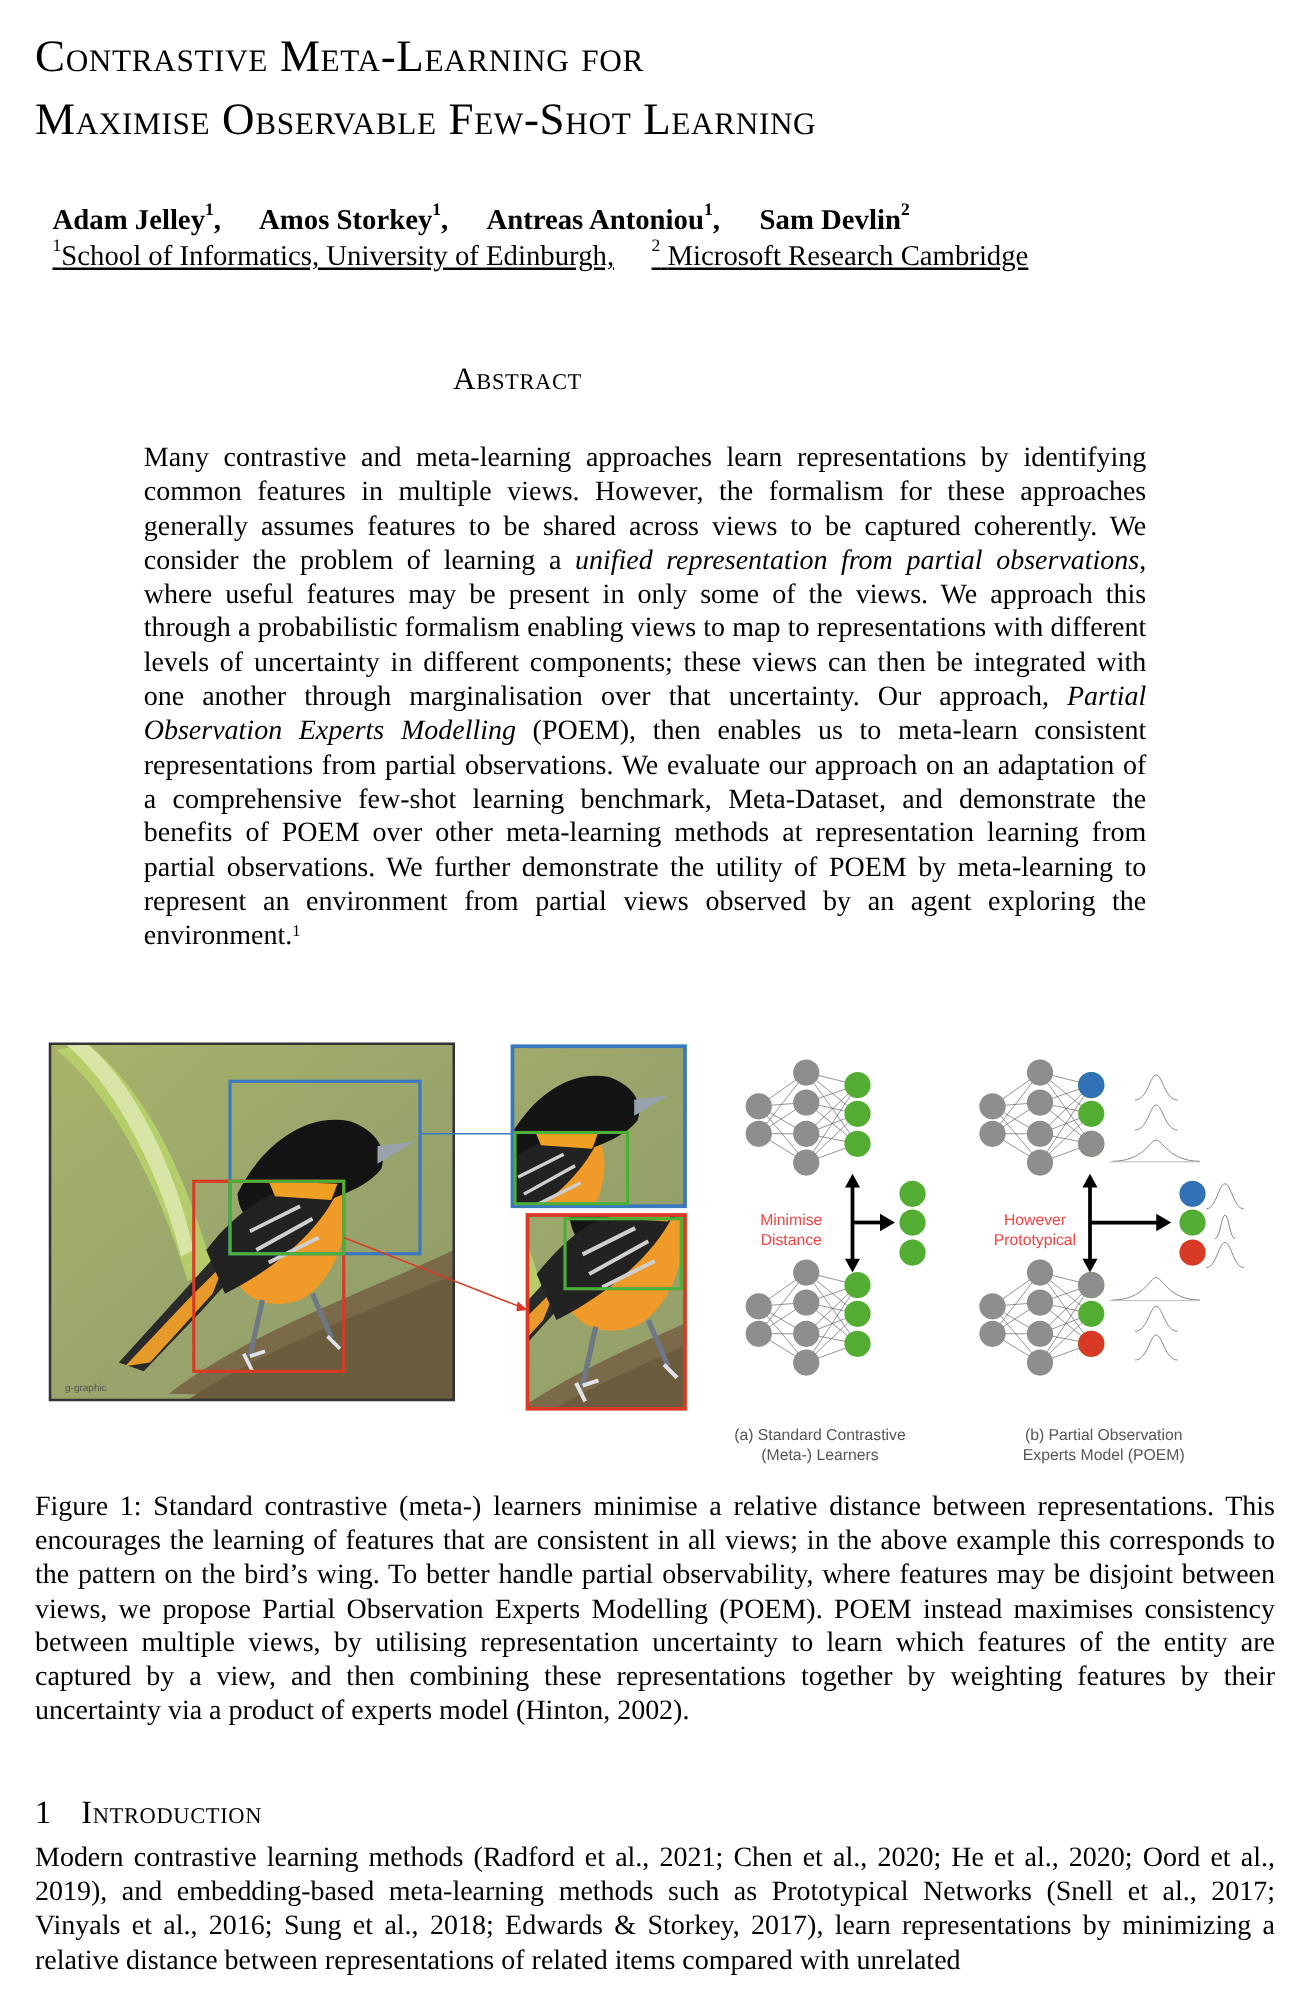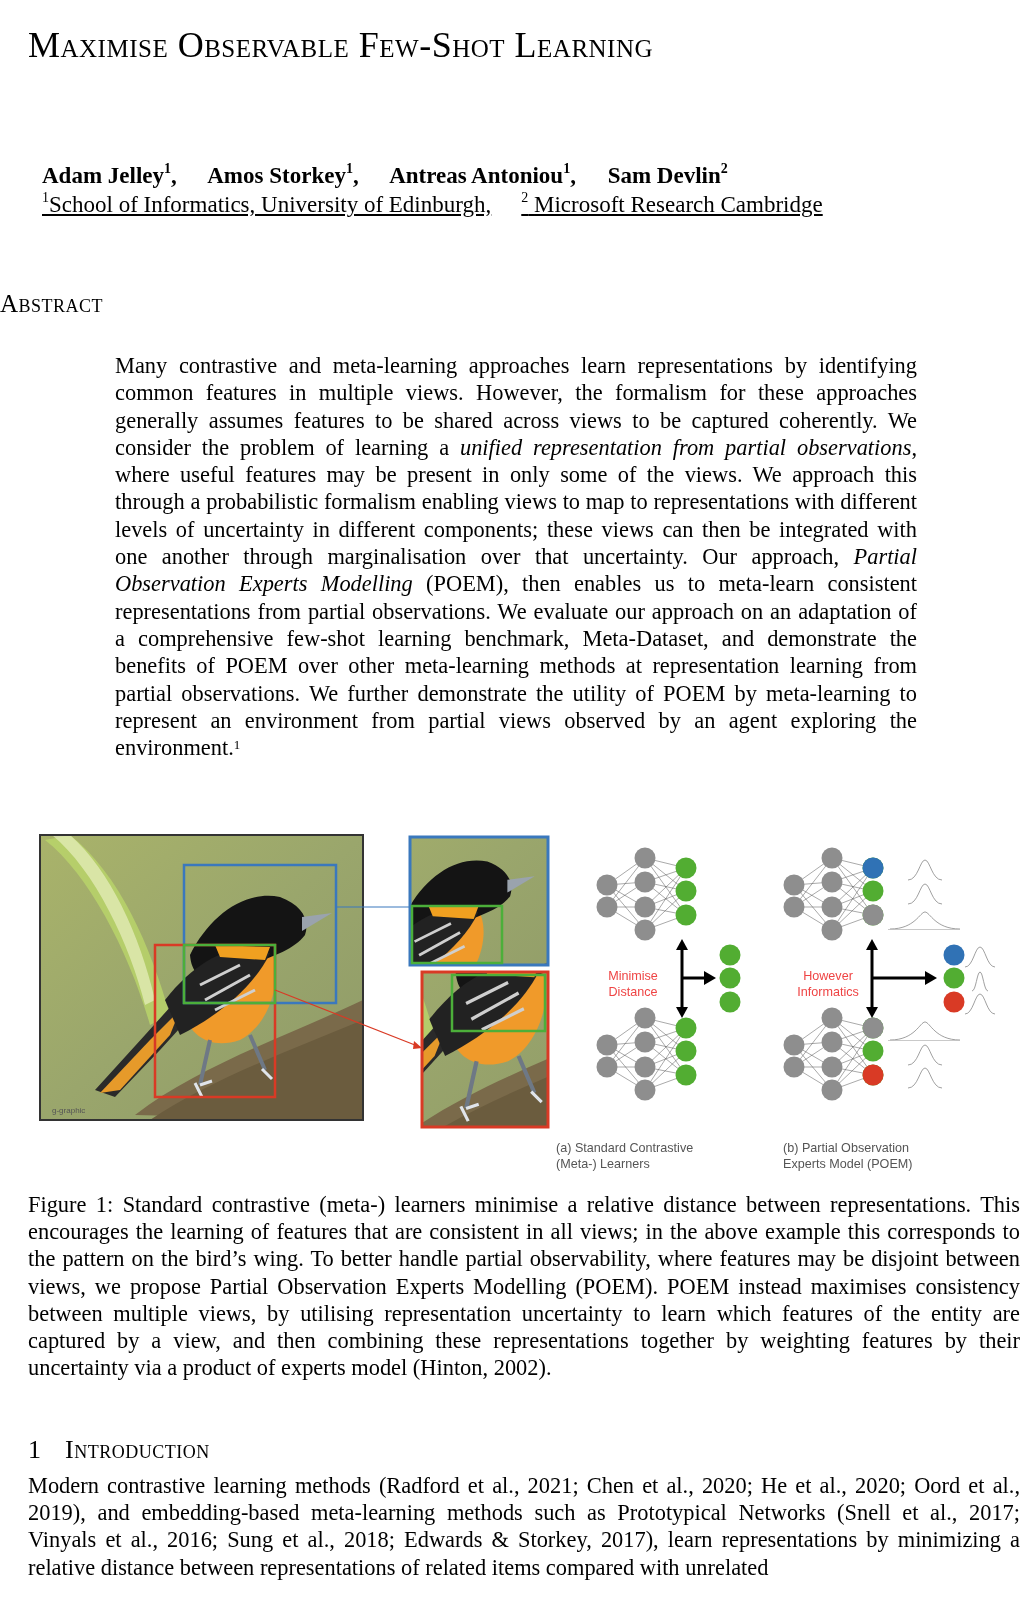--- a/index.html
+++ b/index.html
@@ -7,36 +7,37 @@
          font-family:"Liberation Serif","DejaVu Serif",serif; color:#000; }
   .abs { position:absolute; }
   .title { left:28px; top:20px; font-size:36px; line-height:50px; font-variant:small-caps; letter-spacing:0.5px; white-space:nowrap; }
   .title div { height:50px; }
   .authors { left:42px; top:163px; font-size:23px; font-weight:bold; white-space:nowrap; }
   .authors .au { margin-right:26px; }
   .authors sup, .affil sup { font-size:14px; font-weight:normal; vertical-align:top; position:relative; top:-2px; }
   .authors sup { font-weight:bold; }
   .affil { left:42px; top:192px; font-size:23px; white-space:nowrap;text-decoration:underline; }
   .affil .gap { display:inline-block; width:30px; }
-  .abs-head { left:0; width:828px; top:290px; text-align:left; font-size:25px; font-variant:small-caps; letter-spacing:0.5px; }
+  .abs-head { left:0; width:828px; top:290px; text-align:center; font-size:25px; font-variant:small-caps; letter-spacing:0.5px; }
   .abstract { left:115px; top:352px; width:802px; font-size:22.4px; line-height:27.3px; text-align:justify; hyphens:manual; }
   .abstract sup { font-size:13px; vertical-align:top; position:relative; top:-3px; }
   .fig-wrap { left:0; top:820px; width:1032px; height:360px; }
   .caption { left:28px; top:1191px; width:992px; font-size:22.4px; line-height:27.2px; text-align:justify; }
   .sec-head { left:28px; top:1435px; font-size:26px; white-space:nowrap; }
   .sec-head .num { margin-right:24px; }
   .sec-head .txt { font-variant:small-caps; letter-spacing:0.5px; }
   .intro { left:28px; top:1472px; width:992px; font-size:22.4px; line-height:27.2px; text-align:justify; }
-  .subcap { font-family:"Liberation Sans","DejaVu Sans",sans-serif; font-size:12.6px; color:#555; text-align:left; line-height:16px; width:200px; }
+  .subcap { font-family:"Liberation Sans","DejaVu Sans",sans-serif; font-size:12.6px; color:#555; text-align:center; line-height:16px; width:200px; }
   .netlabel { font-family:"Liberation Sans","DejaVu Sans",sans-serif; font-size:12.6px; color:#ef4444; text-align:center; line-height:16px; width:110px; }
 </style>
 </head>
 <body>
 
 <div class="abs title">
+  <div>Contrastive Meta-Learning for</div>
   <div>Maximise Observable Few-Shot Learning</div>
 </div>
 
 <div class="abs authors">
   <span class="au"><span>Adam Jelley</span><sup>1</sup>,</span>
   <span class="au"><span>Amos Storkey</span><sup>1</sup>,</span>
   <span class="au"><span>Antreas Antoniou</span><sup>1</sup>,</span>
   <span class="au"><span>Sam Devlin</span><sup>2</sup></span>
 </div>
 <div class="abs affil">
@@ -198,21 +199,21 @@
       <circle cx="954" cy="1002" r="10.5" fill="#d93a25"></circle>
     </g>
   </svg>
 
   <div class="abs netlabel" style="left:578px;top:148px;">
     <div>Minimise</div>
     <div>Distance</div>
   </div>
   <div class="abs netlabel" style="left:773px;top:148px;">
     <div>However</div>
-    <div>Informatics</div>
+    <div>Prototypical</div>
   </div>
   <div class="abs subcap" style="left:556px;top:320px;">
     <div>(a) Standard Contrastive</div>
     <div>(Meta-) Learners</div>
   </div>
   <div class="abs subcap" style="left:783px;top:320px;">
     <div>(b) Partial Observation</div>
     <div>Experts Model (POEM)</div>
   </div>
 </div>

